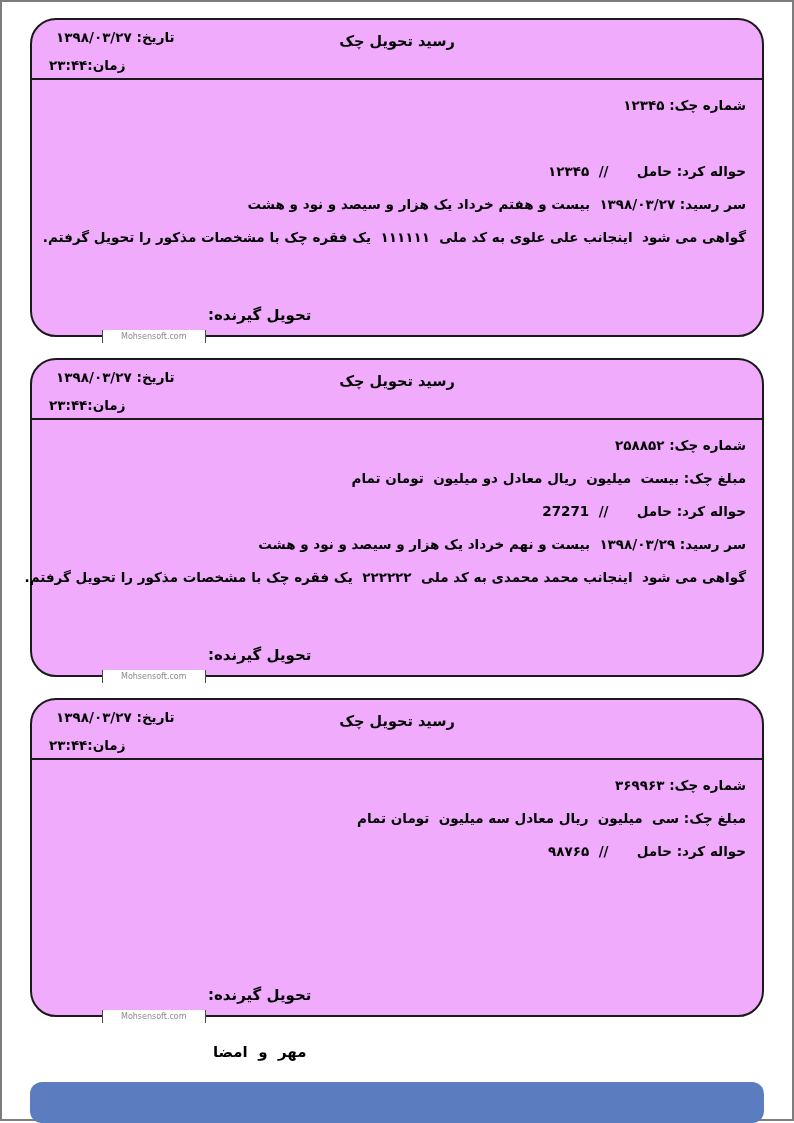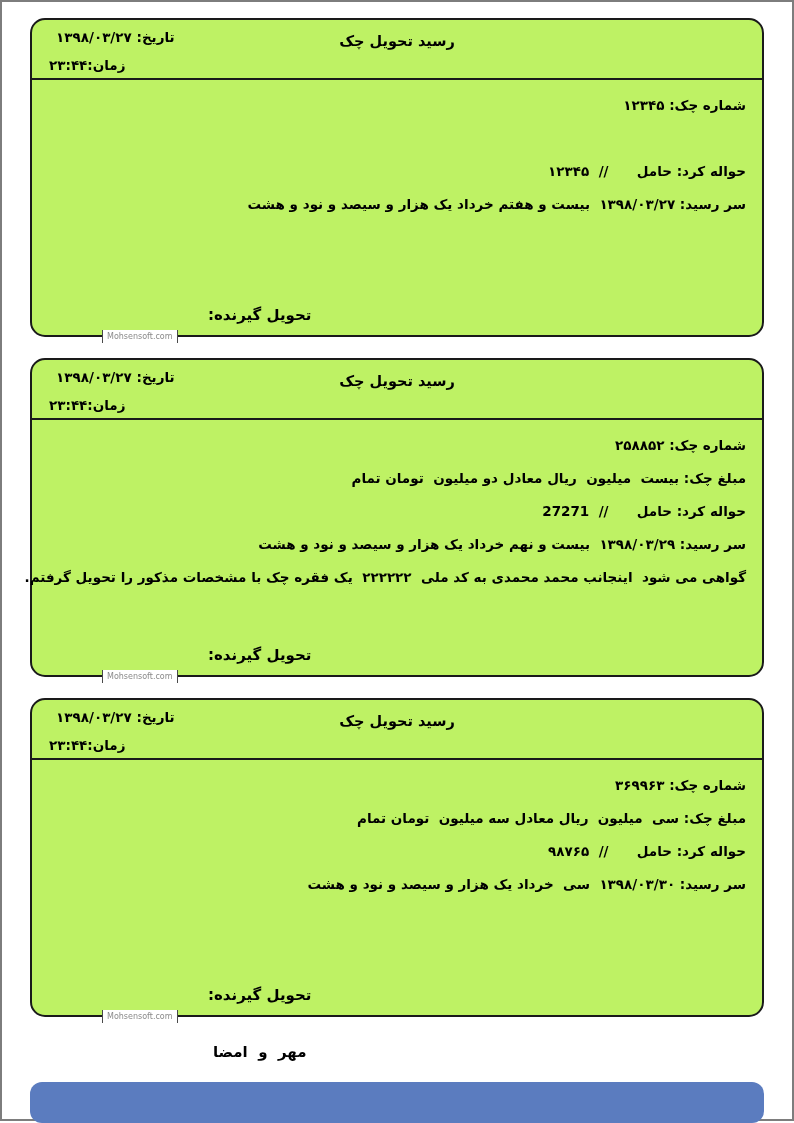--- a/index.html
+++ b/index.html
@@ -14,22 +14,22 @@
     .page-frame {
       position: absolute; left: 0; top: 0;
       width: 794px; height: 1121px;
       border: 2px solid #7d7d7d;
       pointer-events: none;
     }
     .receipt {
       position: absolute; left: 30px;
       width: 734px; height: 319px;
       border: 2px solid #1a1a1a;
-      border-radius: 15px;
-      background: #bef264;
+      border-radius: 26px;
+      background: #f0abfc;
     }
     .receipt-header {
       position: absolute; top: 0; left: 0; right: 0;
       height: 60px;
       border-bottom: 2px solid #1a1a1a;
     }
     .date-line {
       position: absolute; left: 24px; top: 9px;
       direction: rtl; white-space: pre;
       font-weight: bold; font-size: 13.5px; color: #000;
@@ -62,21 +62,21 @@
       position: absolute; left: 176px; top: 188px;
       direction: rtl; text-align: center;
       font-weight: bold; font-size: 15px; color: #000;
       line-height: 19px; white-space: pre;
     }
     .watermark {
       position: absolute; left: 70px; bottom: -8px;
       background: #ffffff;
       color: #8a8a8a;
       font-size: 8px; line-height: 11px;
-      padding: 1px 4px;
+      padding: 1px 18px;
       border-left: 1.5px solid #4a4a4a;
       border-right: 1.5px solid #4a4a4a;
       white-space: nowrap;
     }
     .footer-bar {
       position: absolute; left: 30px; top: 1082px;
       width: 734px; height: 41px;
       border-radius: 12px;
     }
   </style>
@@ -88,20 +88,21 @@
 <div class="receipt" style="top:18px">
   <div class="receipt-header">
     <div class="date-line">تاریخ: ۱۳۹۸/۰۳/۲۷</div>
     <div class="time-line">زمان:۲۳:۴۴</div>
     <div class="receipt-title">رسید تحویل چک</div>
   </div>
   <div class="rbody">
     <div class="line l1">شماره چک: ۱۲۳۴۵</div>
     <div class="line l3">حواله کرد: حامل      //  ۱۲۳۴۵</div>
     <div class="line l4">سر رسید: ۱۳۹۸/۰۳/۲۷  بیست و هفتم خرداد یک هزار و سیصد و نود و هشت</div>
+    <div class="line l5">گواهی می شود  اینجانب علی علوی به کد ملی  ۱۱۱۱۱۱  یک فقره چک با مشخصات مذکور را تحویل گرفتم.</div>
     <div class="receiver-block">
       <div>تحویل گیرنده:</div>
       <div>مهر  و  امضا</div>
     </div>
   </div>
   <div class="watermark">Mohsensoft.com</div>
 </div>
 
 <div class="receipt" style="top:358px">
   <div class="receipt-header">
@@ -126,21 +127,20 @@
 <div class="receipt" style="top:698px">
   <div class="receipt-header">
     <div class="date-line">تاریخ: ۱۳۹۸/۰۳/۲۷</div>
     <div class="time-line">زمان:۲۳:۴۴</div>
     <div class="receipt-title">رسید تحویل چک</div>
   </div>
   <div class="rbody">
     <div class="line l1">شماره چک: ۳۶۹۹۶۳</div>
     <div class="line l2">مبلغ چک: سی  میلیون  ریال معادل سه میلیون  تومان تمام</div>
     <div class="line l3">حواله کرد: حامل      //  ۹۸۷۶۵</div>
-    <div class="line l4">سر رسید: ۱۳۹۸/۰۳/۳۰  سی  خرداد یک هزار و سیصد و نود و هشت</div>
     <div class="receiver-block">
       <div>تحویل گیرنده:</div>
       <div>مهر  و  امضا</div>
     </div>
   </div>
   <div class="watermark">Mohsensoft.com</div>
 </div>
 
 <div class="footer-bar" style="background: rgb(91, 124, 191);"></div>
 

